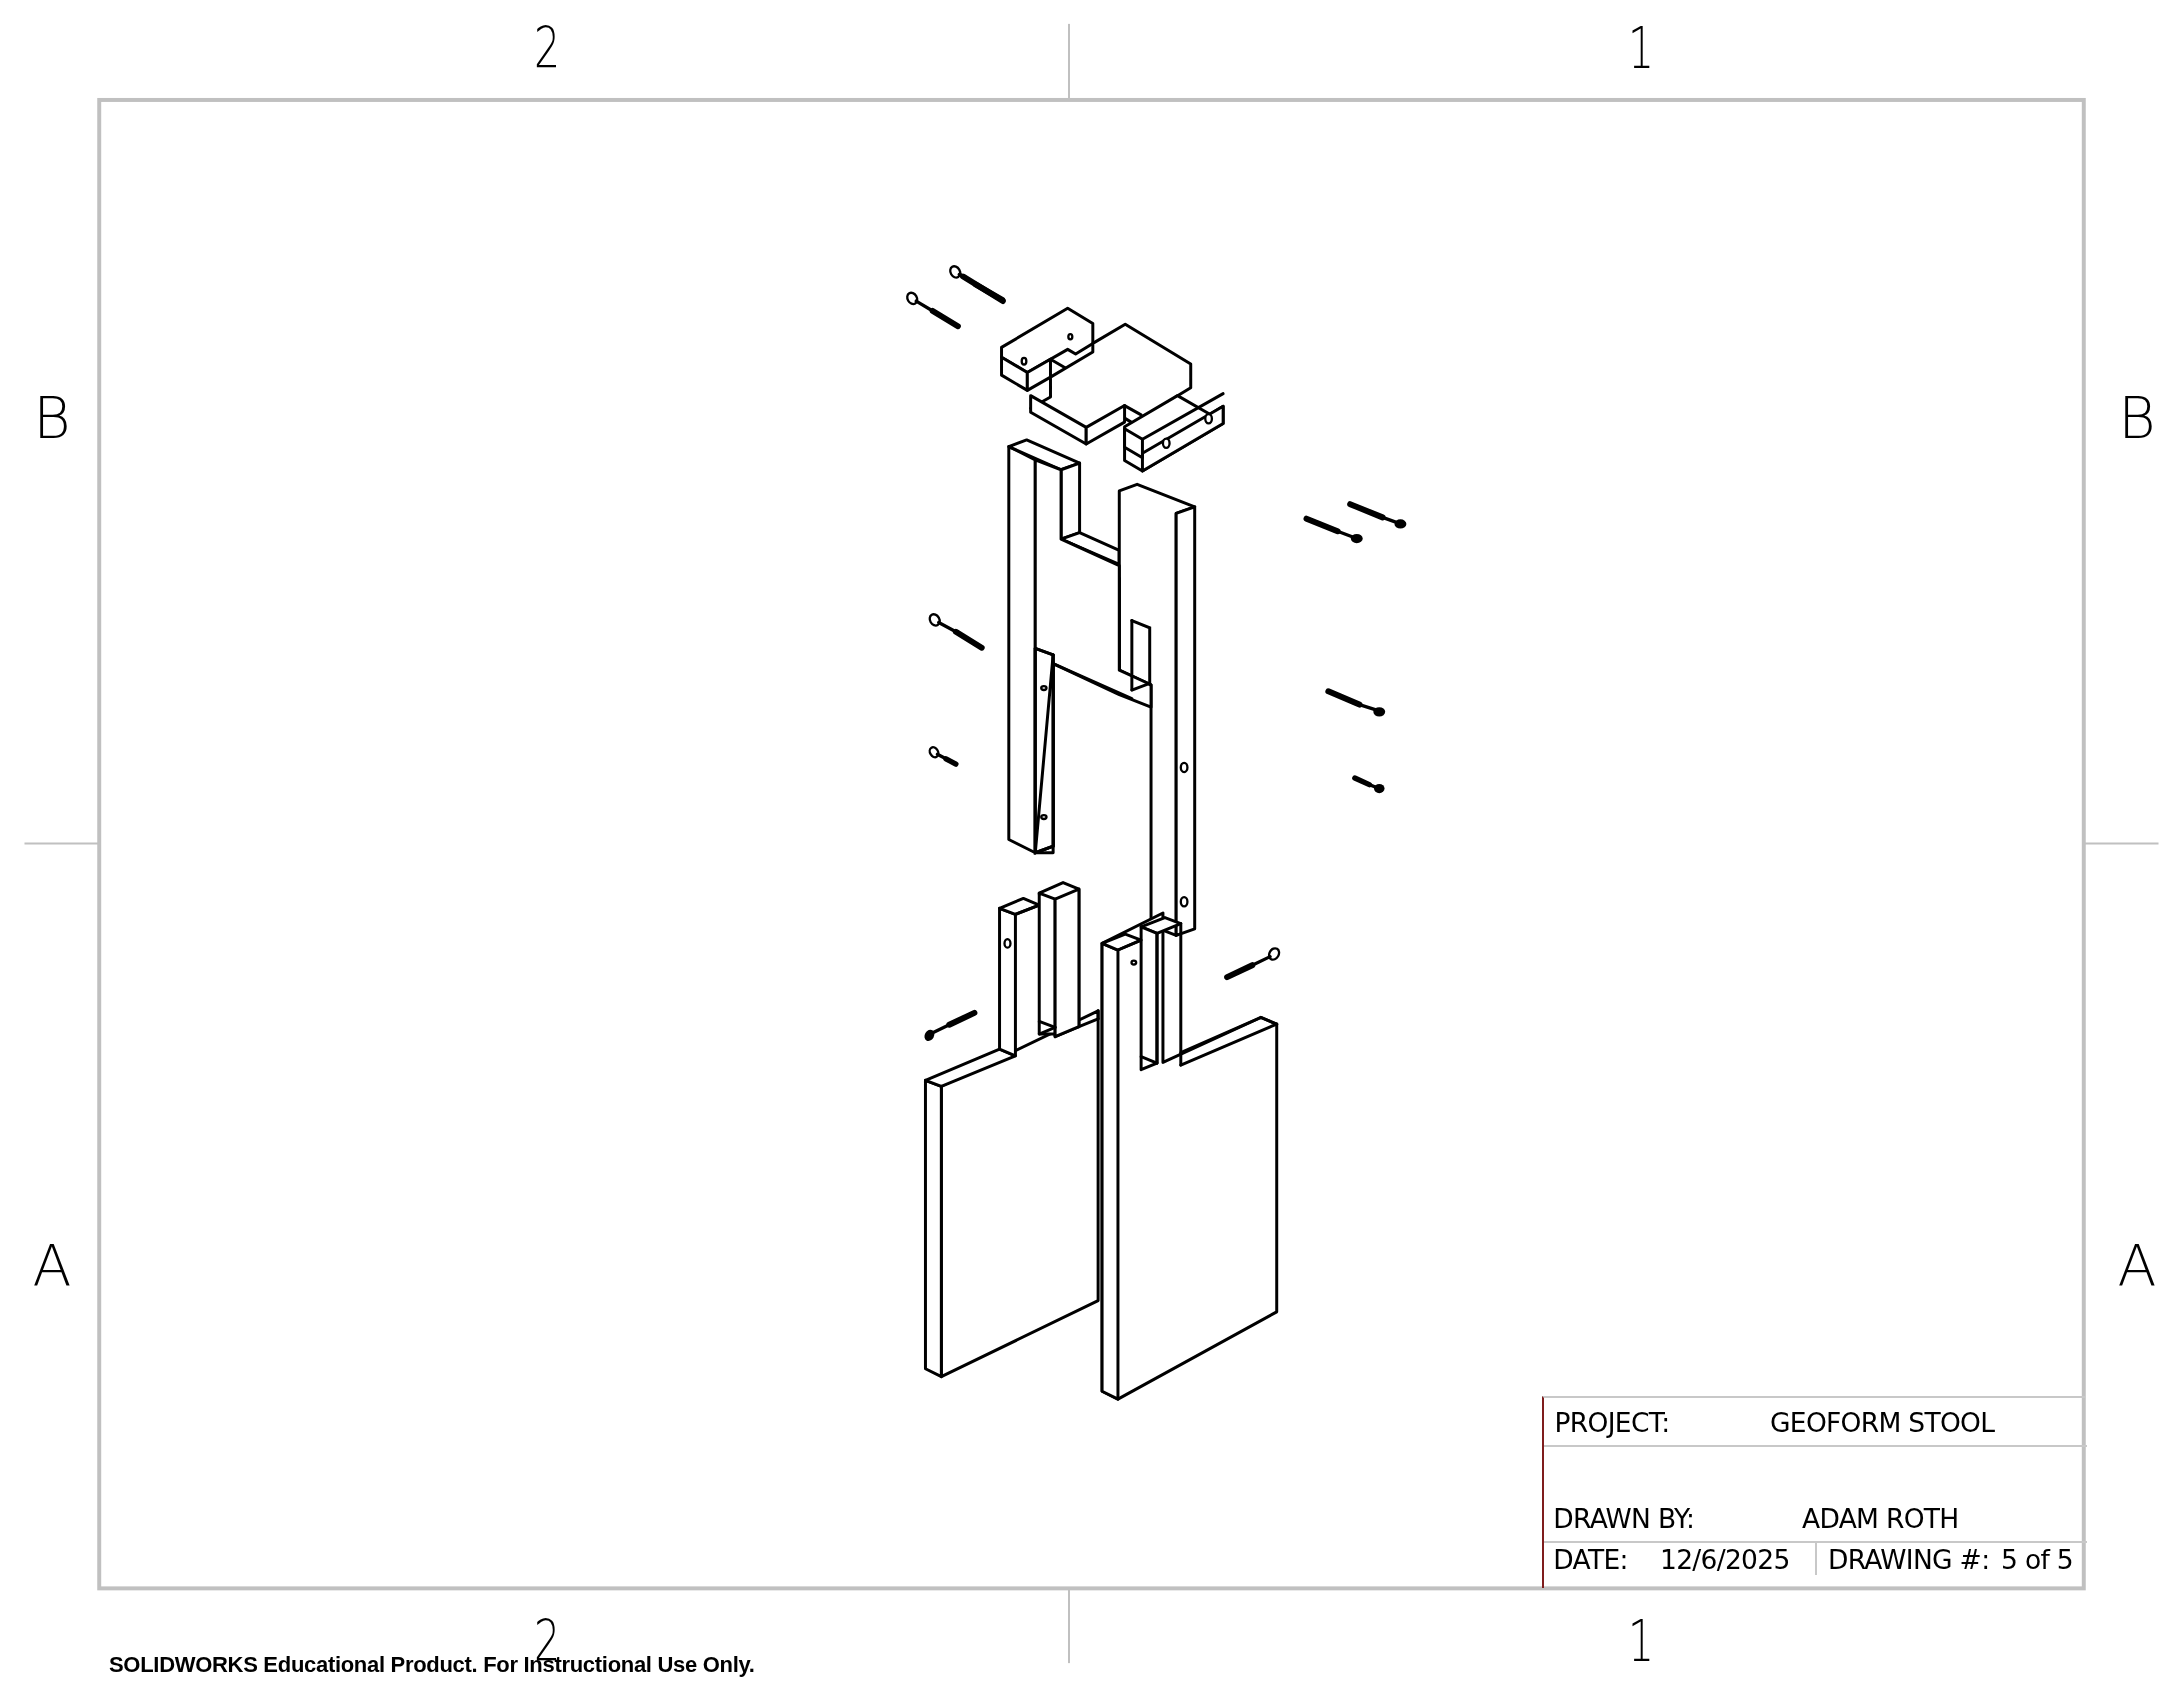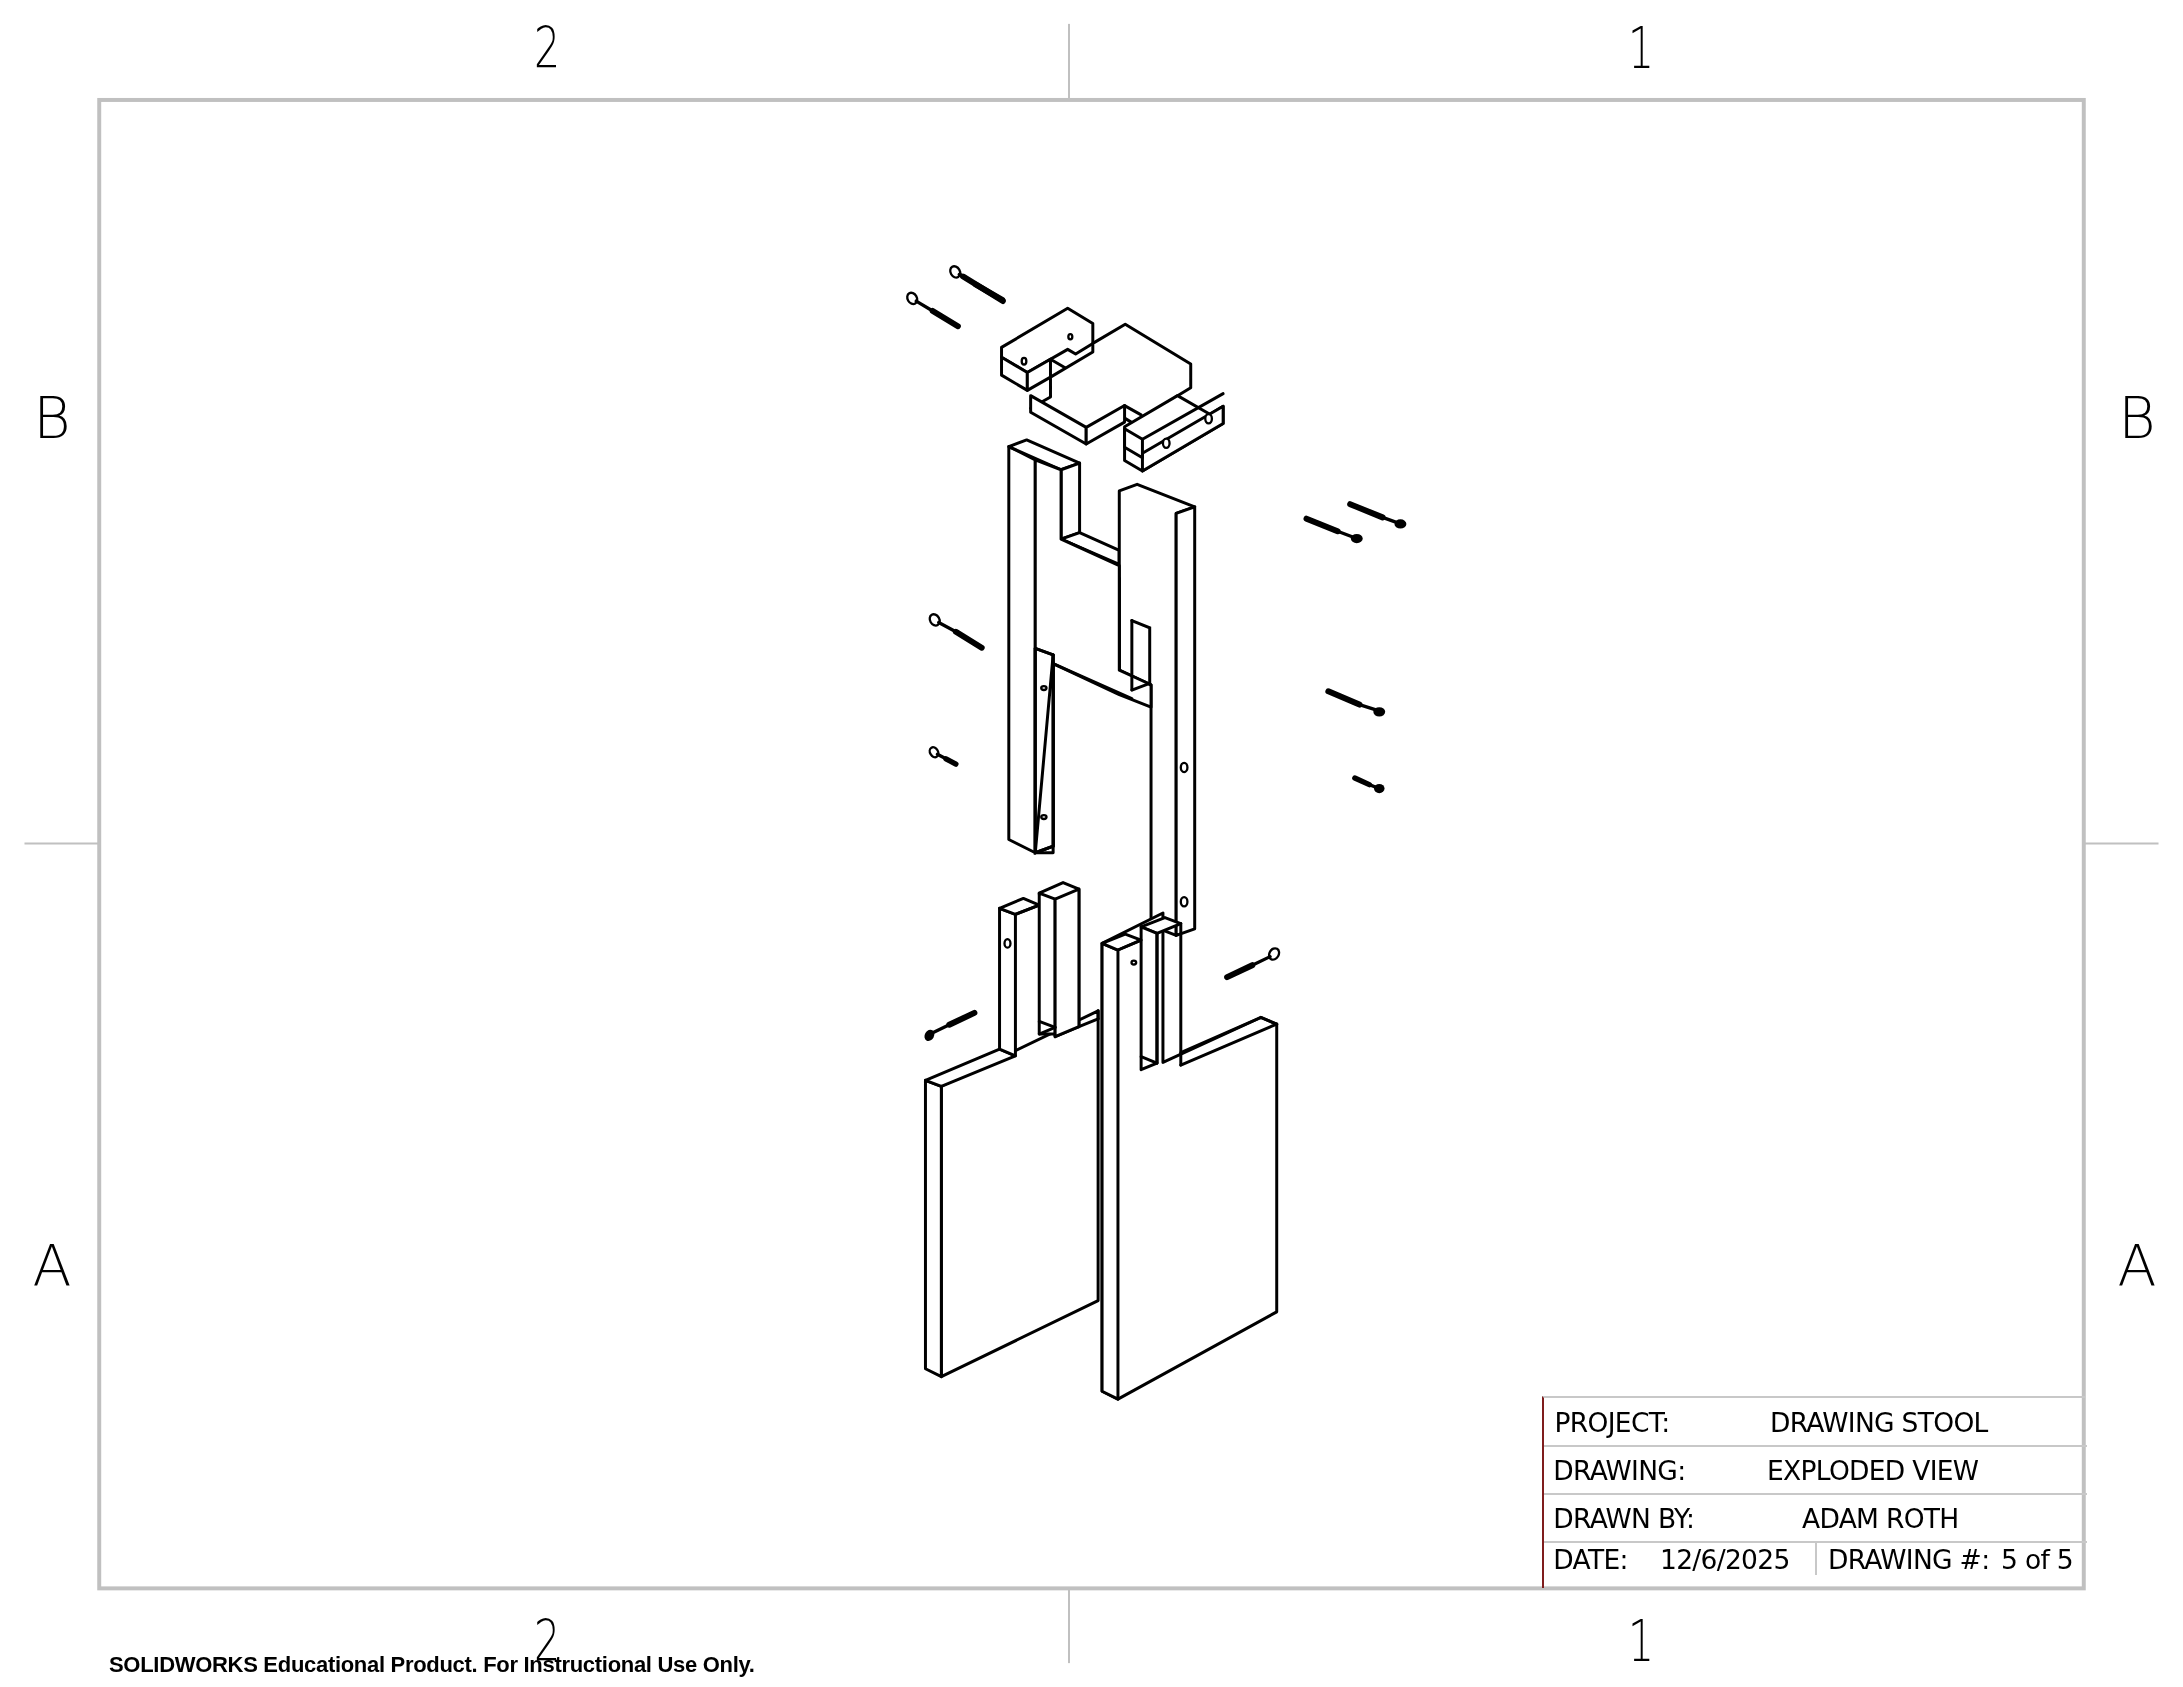--- a/index.html
+++ b/index.html
@@ -191,25 +191,21 @@
 <div class="zone num" style="left:547px; top:1641px;">2</div>
 <div class="zone num" style="left:1641px; top:1641px;">1</div>
 <div class="zone" style="left:52px; top:418px;">B</div>
 <div class="zone" style="left:52px; top:1266px;">A</div>
 <div class="zone" style="left:2137px; top:418px;">B</div>
 <div class="zone" style="left:2137px; top:1266px;">A</div>
 
 <div class="tb">
   <div class="tb-row" style="top:0; height:49px;">
     <span style="left:10.6px;">PROJECT:</span>
-    <span style="left:226px;">DRAWING STOOL</span>
-  </div>
-  <div class="tb-row" style="top:49px; height:48px;">
-    <span style="left:9.3px;">DRAWING:</span>
-    <span style="left:223px;">EXPLODED VIEW</span>
+    <span style="left:226px;">GEOFORM STOOL</span>
   </div>
   <div class="tb-row" style="top:97px; height:48px;">
     <span style="left:9.3px;">DRAWN BY:</span>
     <span style="left:258px;">ADAM ROTH</span>
   </div>
   <div class="tb-row" style="top:144px; height:33px; border-bottom:none;">
     <span style="left:9.3px;">DATE:</span>
     <span style="left:116px;">12/6/2025</span>
     <div class="tb-split"></div>
     <span style="left:284px;">DRAWING #:</span>

